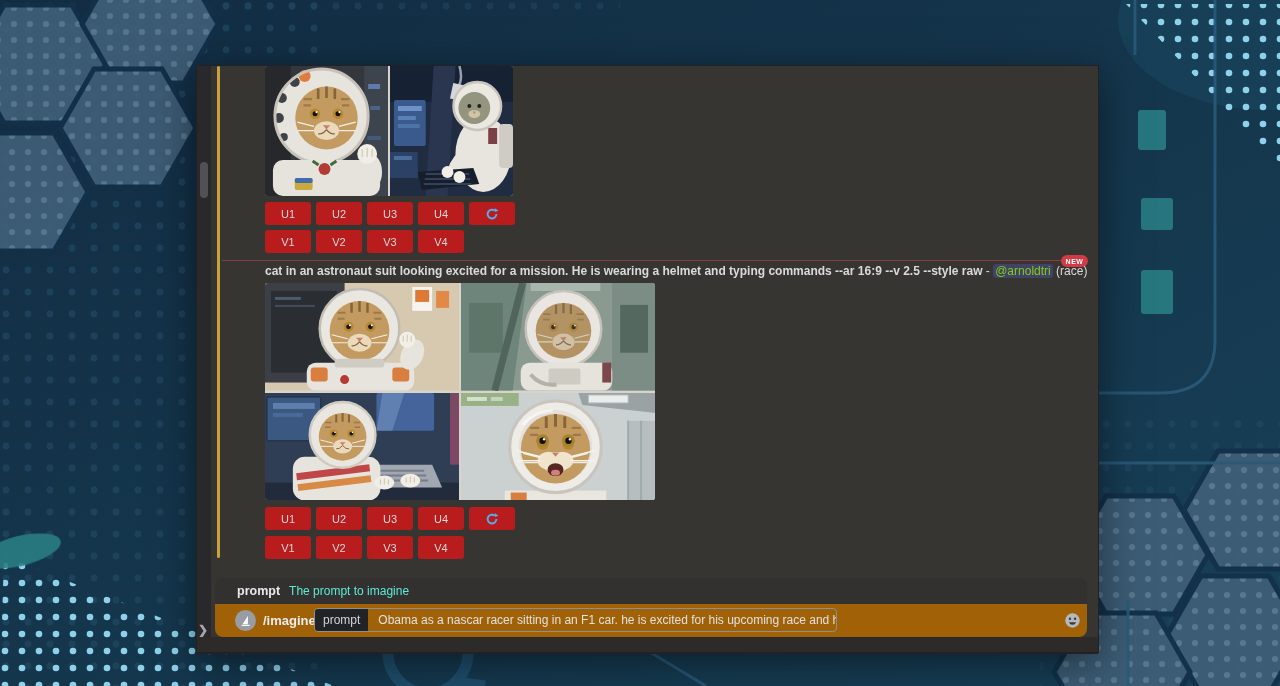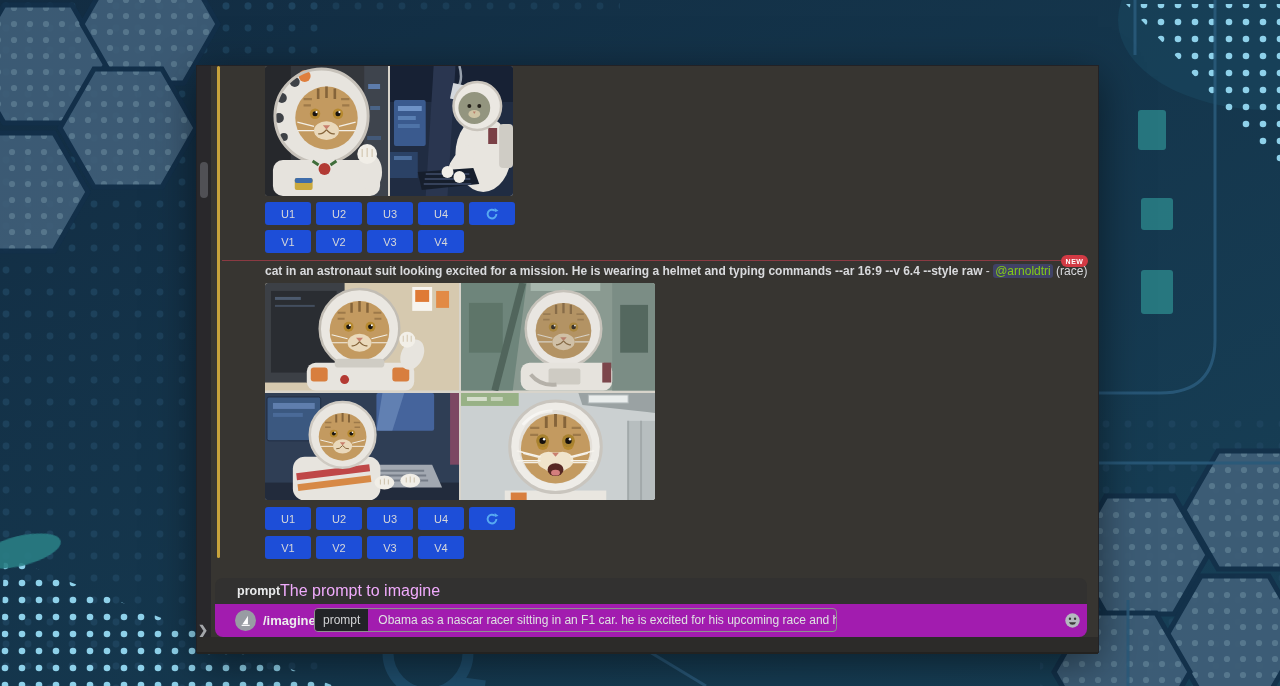--- a/index.html
+++ b/index.html
@@ -11,35 +11,35 @@
           background:#373531;box-shadow:0 0 0 1px #222226,0 10px 40px rgba(0,0,0,.5);}
   .strip{position:absolute;left:0;top:0;width:14px;height:586px;background:#29282b;}
   .thumb{position:absolute;left:3px;top:96px;width:8px;height:36px;border-radius:4px;background:#505055;}
   .chev{position:absolute;left:1px;top:557px;width:12px;color:#a4a7aa;font-size:12px;font-weight:bold;}
   .mention-bar{position:absolute;left:20px;top:0;width:3px;height:492px;background:#c7a23c;border-radius:2px;}
   .grid{position:absolute;display:grid;gap:2px;background:#d8d4cb;border-radius:3px;overflow:hidden;}
   .grid1{left:68px;top:0;width:248px;height:130px;grid-template-columns:1fr 1fr;}
   .grid2{left:68px;top:217px;width:390px;height:217px;grid-template-columns:1fr 1fr;grid-template-rows:1fr 1fr;}
   .grid svg{display:block;width:100%;height:100%;}
   .btnrow{position:absolute;left:68px;display:flex;gap:5px;}
-  .dbtn{width:46px;height:23px;border:none;border-radius:3px;background:#1d4ed8;
+  .dbtn{width:46px;height:23px;border:none;border-radius:3px;background:#b91c1c;
         color:#d7d8da;font-family:"Liberation Sans",sans-serif;font-size:11px;font-weight:500;
         display:flex;align-items:center;justify-content:center;cursor:pointer;padding:0;}
   .divider{position:absolute;left:25px;top:194px;width:839px;height:0;border-top:1.5px solid #8a3a42;}
   .pill{position:absolute;left:864px;top:189px;width:27px;height:12px;background:#d23a44;border-radius:6px;
         color:#fff;font-size:7px;font-weight:bold;letter-spacing:.5px;display:flex;align-items:center;justify-content:center;}
   .msg{position:absolute;left:68px;top:198px;width:800px;white-space:nowrap;
        font-size:12px;color:#d9dadd;}
   .msg .b{font-weight:bold;}
   .mention{background:rgba(88,101,242,.28);color:#84cc16;border-radius:3px;padding:0 2px;font-weight:500;cursor:pointer;}
   .popup{position:absolute;left:18px;top:512px;width:872px;height:26px;background:#323130;
          border-radius:8px 8px 0 0;display:flex;align-items:center;padding-left:22px;box-sizing:border-box;}
   .pname{font-size:12.5px;font-weight:bold;color:#e9eaeb;}
-  .pdesc{font-size:16px;color:#f0abfc;}
-  .composer{position:absolute;left:18px;top:538px;width:872px;height:33px;background:#a21caf;border-radius:0 0 8px 8px;}
+  .pdesc{font-size:12px;color:#5eead4;margin-left:9px;}
+  .composer{position:absolute;left:18px;top:538px;width:872px;height:33px;background:#a16207;border-radius:0 0 8px 8px;}
   .avatar{position:absolute;left:20px;top:6px;width:21px;height:21px;border-radius:50%;background:#989ca3;
           display:flex;align-items:center;justify-content:center;}
   .cmd{position:absolute;left:48px;top:9px;font-size:13px;font-weight:bold;color:#eceded;}
   .inputbox{position:absolute;left:99px;top:4px;width:523px;height:24px;border:1px solid #8f8f8f;border-radius:4px;
             display:flex;align-items:center;box-sizing:border-box;overflow:hidden;cursor:text;}
   .chip{background:#222327;color:#d2d3d5;font-size:12px;height:100%;display:flex;align-items:center;
         padding:0 8px;flex:0 0 auto;}
   .val{font-size:12px;color:#dfe0e2;margin-left:10px;white-space:nowrap;}
   .caret{display:inline-block;width:1.5px;height:14px;background:#eaeaea;margin-left:2px;}
   .emoji{position:absolute;right:6px;top:8px;width:17px;height:17px;cursor:pointer;}
@@ -210,21 +210,21 @@
       <button class="dbtn">V2</button>
       <button class="dbtn">V3</button>
       <button class="dbtn">V4</button>
     </div>
 
     <div class="divider"></div>
     <div class="pill">
         <span>NEW</span>
       </div>
 
-    <div class="msg"><span class="b">cat in an astronaut suit looking excited for a mission. He is wearing a helmet and typing commands --ar 16:9 --v 6.4 --style raw</span><span> - </span><span class="mention">@arnoldtri</span><span> (race)</span></div>
+    <div class="msg"><span class="b">cat in an astronaut suit looking excited for a mission. He is wearing a helmet and typing commands --ar 16:9 --v 2.5 --style raw</span><span> - </span><span class="mention">@arnoldtri</span><span> (race)</span></div>
 
     <div class="grid grid2">
       <svg viewBox="0 0 195 108" preserveAspectRatio="none">
         <rect width="195" height="108" fill="#d6c9af"></rect>
         <rect x="148" y="4" width="20" height="24" fill="#fff" opacity=".8"></rect>
           <rect x="151" y="7" width="14" height="12" fill="#df7a36"></rect>
         <rect x="172" y="8" width="13" height="17" fill="#e28a45"></rect>
         <rect width="80" height="100" fill="#3c4046"></rect>
           <rect x="6" y="8" width="66" height="82" fill="#2a2d32"></rect>
           <rect x="10" y="14" width="26" height="3" fill="#4c5a6e"></rect>

